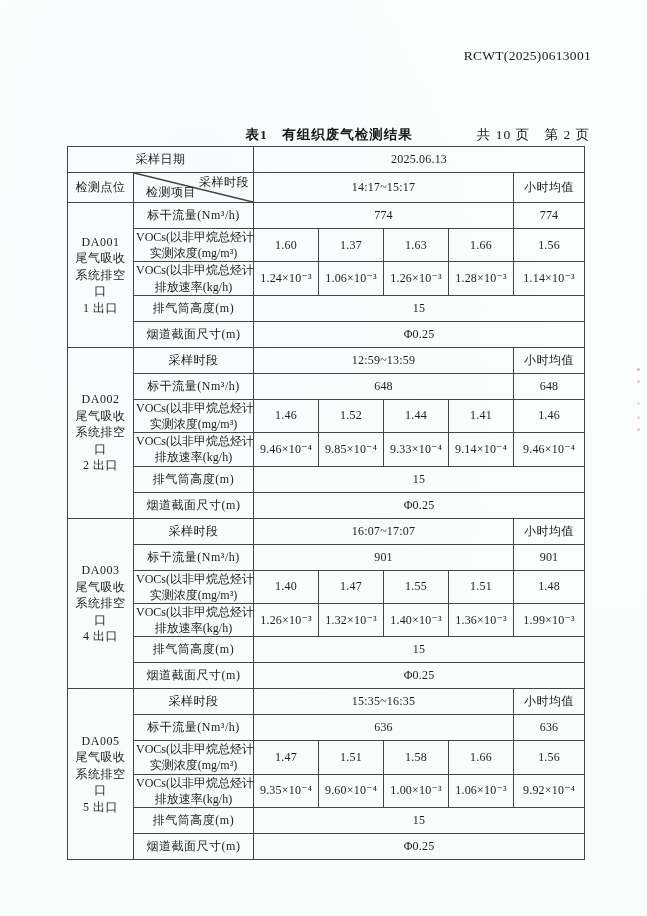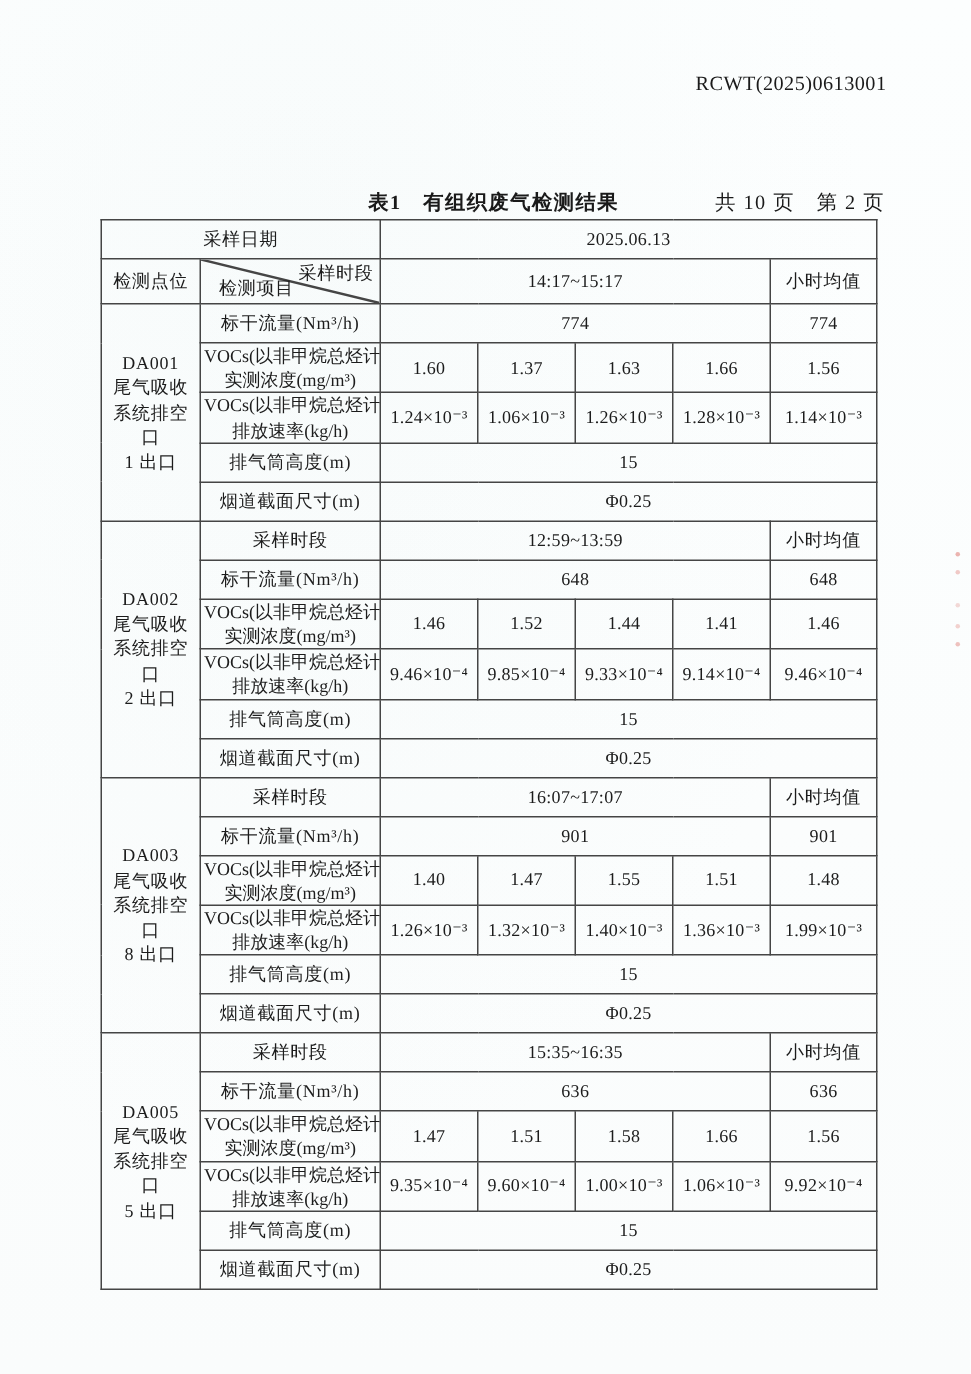--- a/index.html
+++ b/index.html
@@ -218,21 +218,21 @@
     <tr class="h1">
       <td class="lbl">烟道截面尺寸(m)</td>
       <td colspan="5" class="val">Φ0.25</td>
     </tr>
 
     <tr class="h1">
       <td rowspan="6" class="point-cell">
         <span>DA003</span>
         <span>尾气吸收</span>
         <span>系统排空口</span>
-        <span>8 出口</span>
+        <span>4 出口</span>
       </td>
       <td class="lbl">采样时段</td>
       <td colspan="4" class="val">16:07~17:07</td>
       <td class="lbl">小时均值</td>
     </tr>
     <tr class="h1">
       <td class="lbl">标干流量(Nm³/h)</td>
       <td colspan="4" class="val">901</td>
       <td class="val">901</td>
     </tr>

